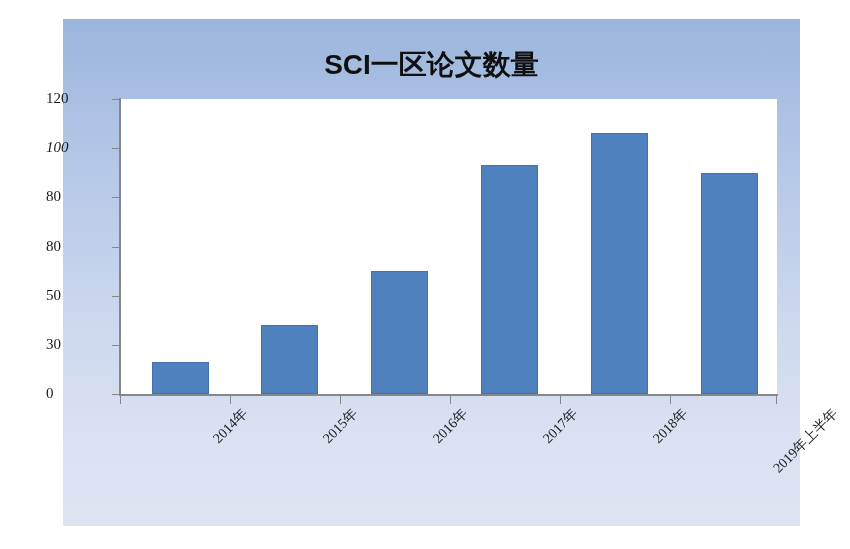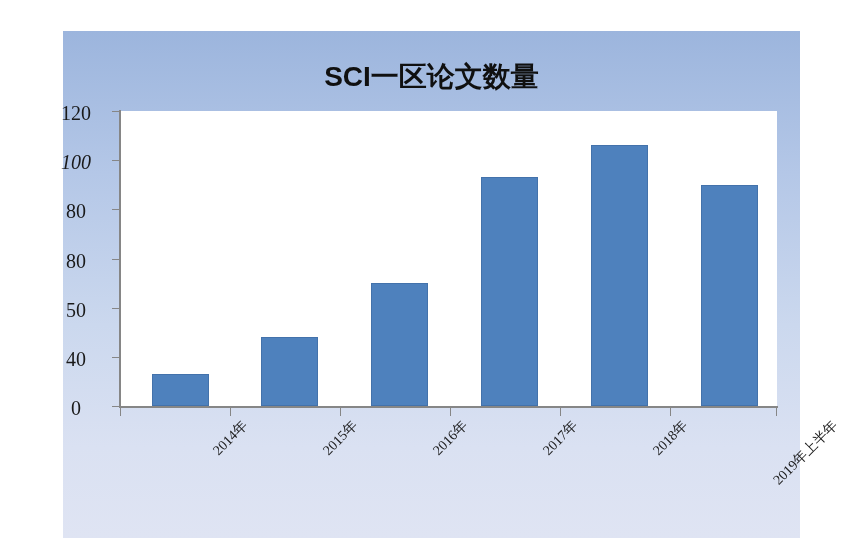--- a/index.html
+++ b/index.html
@@ -18,21 +18,21 @@
   #slide {
     position: relative;
     width: 850px;
     height: 549px;
     background: #ffffff;
   }
 
   #chart-area {
     position: absolute;
     left: 63px;
-    top: 31px;
+    top: 19px;
     width: 737px;
     height: 507px;
     background: linear-gradient(to bottom,
         #9cb5dd 0%,
         #b4c7e7 28%,
         #cbd8ee 58%,
         #dae1f2 82%,
         #dfe4f3 100%);
   }
 
@@ -86,22 +86,22 @@
     position: absolute;
     left: 49px;
     width: 8px;
     height: 1px;
     background: #868686;
   }
   .y-label {
     position: absolute;
     right: 694px;          
     width: 60px;
-    text-align: center;
-    font-size: 20px;
+    text-align: left;
+    font-size: 15px;
     color: #1a1a1a;
     line-height: 1;
   }
 
   
   .x-tick {
     position: absolute;
     top: 377px;
     width: 1px;
     height: 8px;
@@ -149,21 +149,21 @@
     <div class="y-tick" style="top:228px;"></div>
     <div class="y-tick" style="top:277px;"></div>
     <div class="y-tick" style="top:326px;"></div>
     <div class="y-tick" style="top:375px;"></div>
 
     <div class="y-label" style="top:72px;">120</div>
     <div class="y-label" style="top:121px;font-style:italic;">100</div>
     <div class="y-label" style="top:170px;">80</div>
     <div class="y-label" style="top:220px;">80</div>
     <div class="y-label" style="top:269px;">50</div>
-    <div class="y-label" style="top:318px;">40</div>
+    <div class="y-label" style="top:318px;">30</div>
     <div class="y-label" style="top:367px;">0</div>
 
     <div class="x-tick" style="left:57px;"></div>
     <div class="x-tick" style="left:167px;"></div>
     <div class="x-tick" style="left:277px;"></div>
     <div class="x-tick" style="left:387px;"></div>
     <div class="x-tick" style="left:497px;"></div>
     <div class="x-tick" style="left:607px;"></div>
     <div class="x-tick" style="left:713px;"></div>
 

